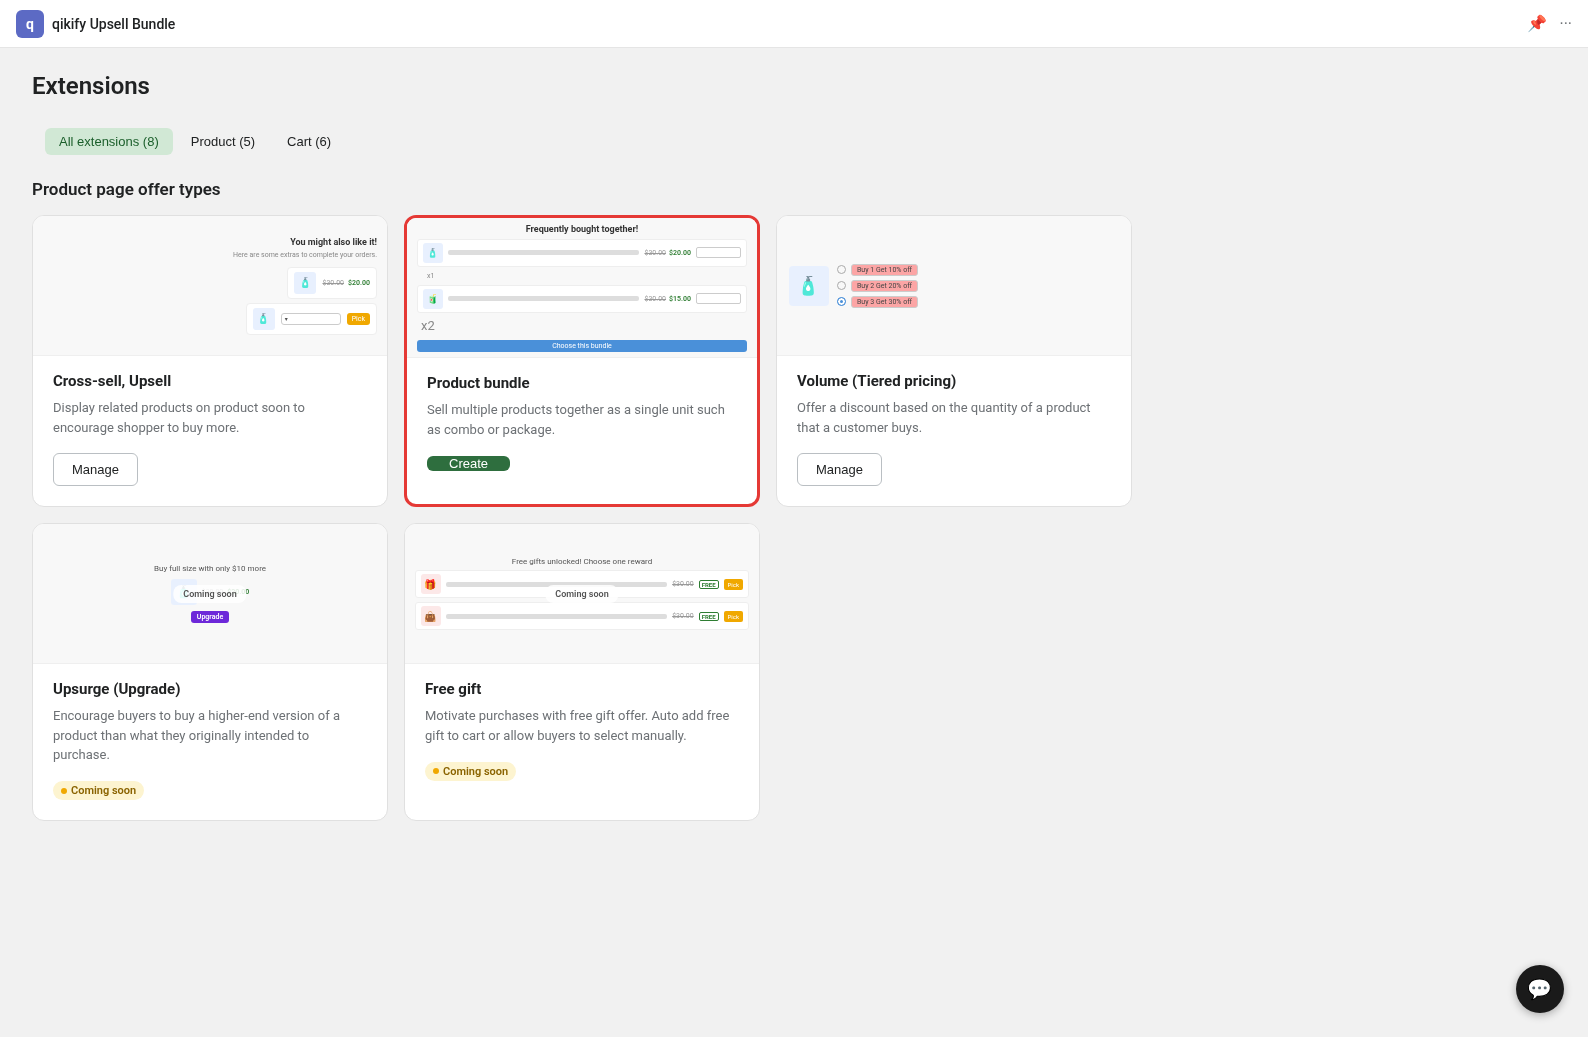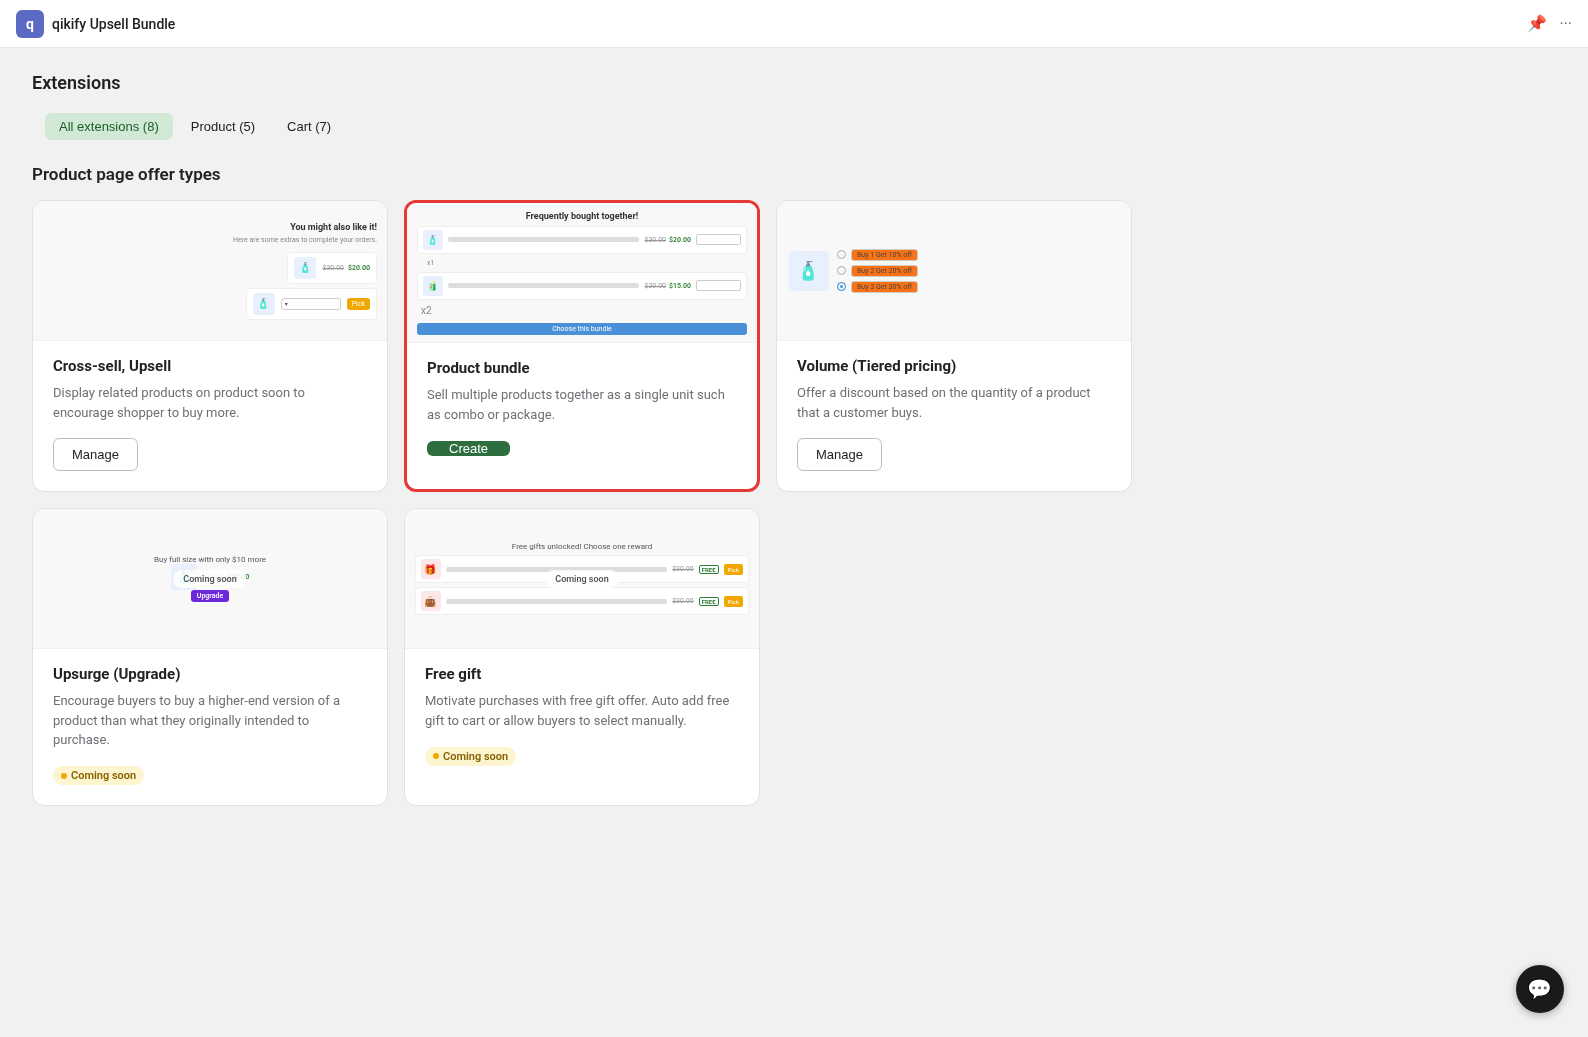--- a/index.html
+++ b/index.html
@@ -56,24 +56,24 @@
     }
 
     
     .page {
       padding: 24px 32px;
       height: calc(1037px - 48px);
       overflow-y: auto;
     }
 
     .page-title {
-      font-size: 18px;
+      font-size: 24px;
       font-weight: 600;
       color: #202223;
-      margin-bottom: 20px;
+      margin-bottom: 28px;
     }
 
     
     .tabs {
       display: flex;
       gap: 4px;
       margin-bottom: 24px;
       margin-left: 13px;
     }
     .tab {
@@ -371,34 +371,35 @@
       border-radius: 50%;
       border: 1.5px solid #aaa;
       display: inline-block;
     }
     .radio-circle.selected {
       border-color: #4a90d9;
       background: #4a90d9;
       box-shadow: inset 0 0 0 2px #fff;
     }
     .volume-label {
-      background: #f97316;
+      background: #fca5a5;
       border: 1px solid #ccc;
       border-radius: 3px;
       padding: 1px 5px;
       font-size: 7px;
       color: #444;
     }
 
     
     .preview-upsurge {
       width: 100%;
       padding: 8px 10px;
       display: flex;
       flex-direction: column;
+      gap: 6px;
       align-items: center;
     }
     .upsurge-text {
       font-size: 8px;
       color: #555;
     }
     .upsurge-item-row {
       display: flex;
       align-items: center;
       gap: 5px;
@@ -536,21 +537,21 @@
     <span class="more-icon">···</span>
   </div>
 </div>
 
 <div class="page">
   <h1 class="page-title">Extensions</h1>
 
   <div class="tabs">
     <button class="tab active">All extensions (8)</button>
     <button class="tab">Product (5)</button>
-    <button class="tab">Cart (7)</button>
+    <button class="tab">Cart (6)</button>
   </div>
 
   <h2 class="section-title">Product page offer types</h2>
 
   <div class="cards-grid">
 
     <div class="card">
       <div class="card-preview">
         <div class="preview-cross-sell">
           <div class="preview-title-text">You might also like it!</div>
@@ -599,21 +600,21 @@
 
           <div class="bundle-item-row">
             <div class="bundle-prod-icon">🧃</div>
             <div class="bundle-line"></div>
             <div class="bundle-prices">
               <span class="price-old">$30.00</span>
               <span class="price-new">$15.00</span>
             </div>
             <div class="bundle-dropdown"></div>
           </div>
-          <div style="font-size:10px;color:#888;margin-left:4px">x2</div>
+          <div style="font-size:13px;color:#888;margin-left:4px">x2</div>
           <div class="bundle-choose-btn">Choose this bundle</div>
         </div>
       </div>
       <div class="card-body">
         <div class="card-name">Product bundle</div>
         <div class="card-desc">Sell multiple products together as a single unit such as combo or package.</div>
         <button class="btn-create">Create</button>
       </div>
     </div>
 

